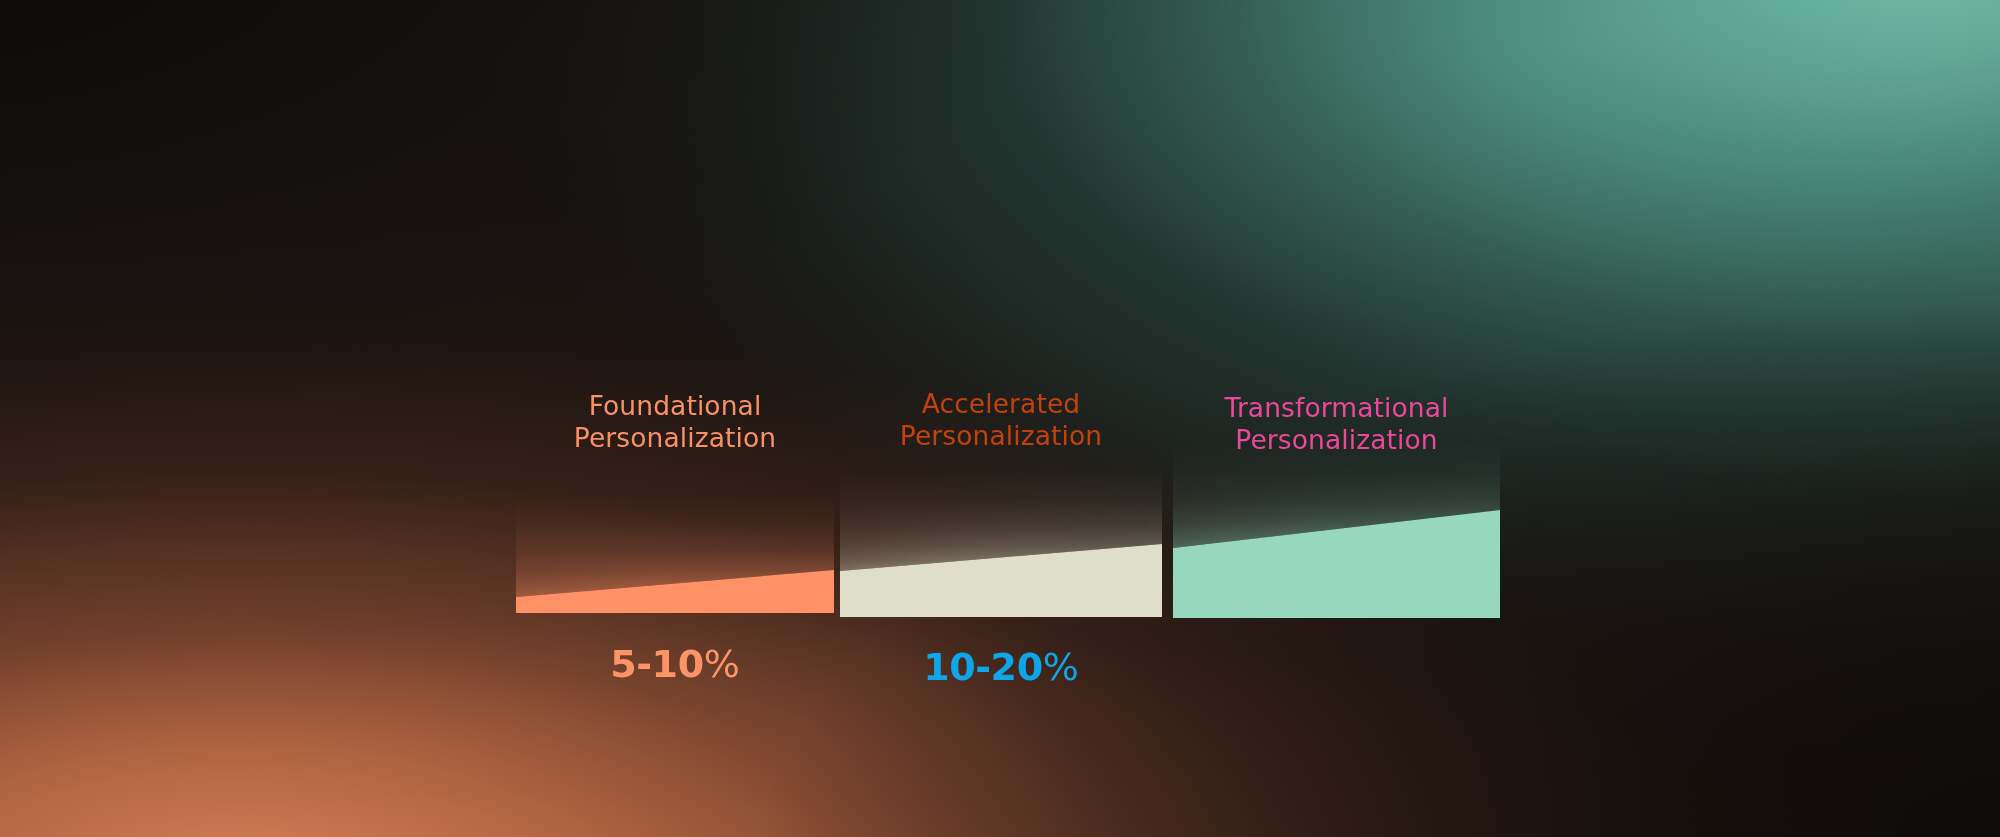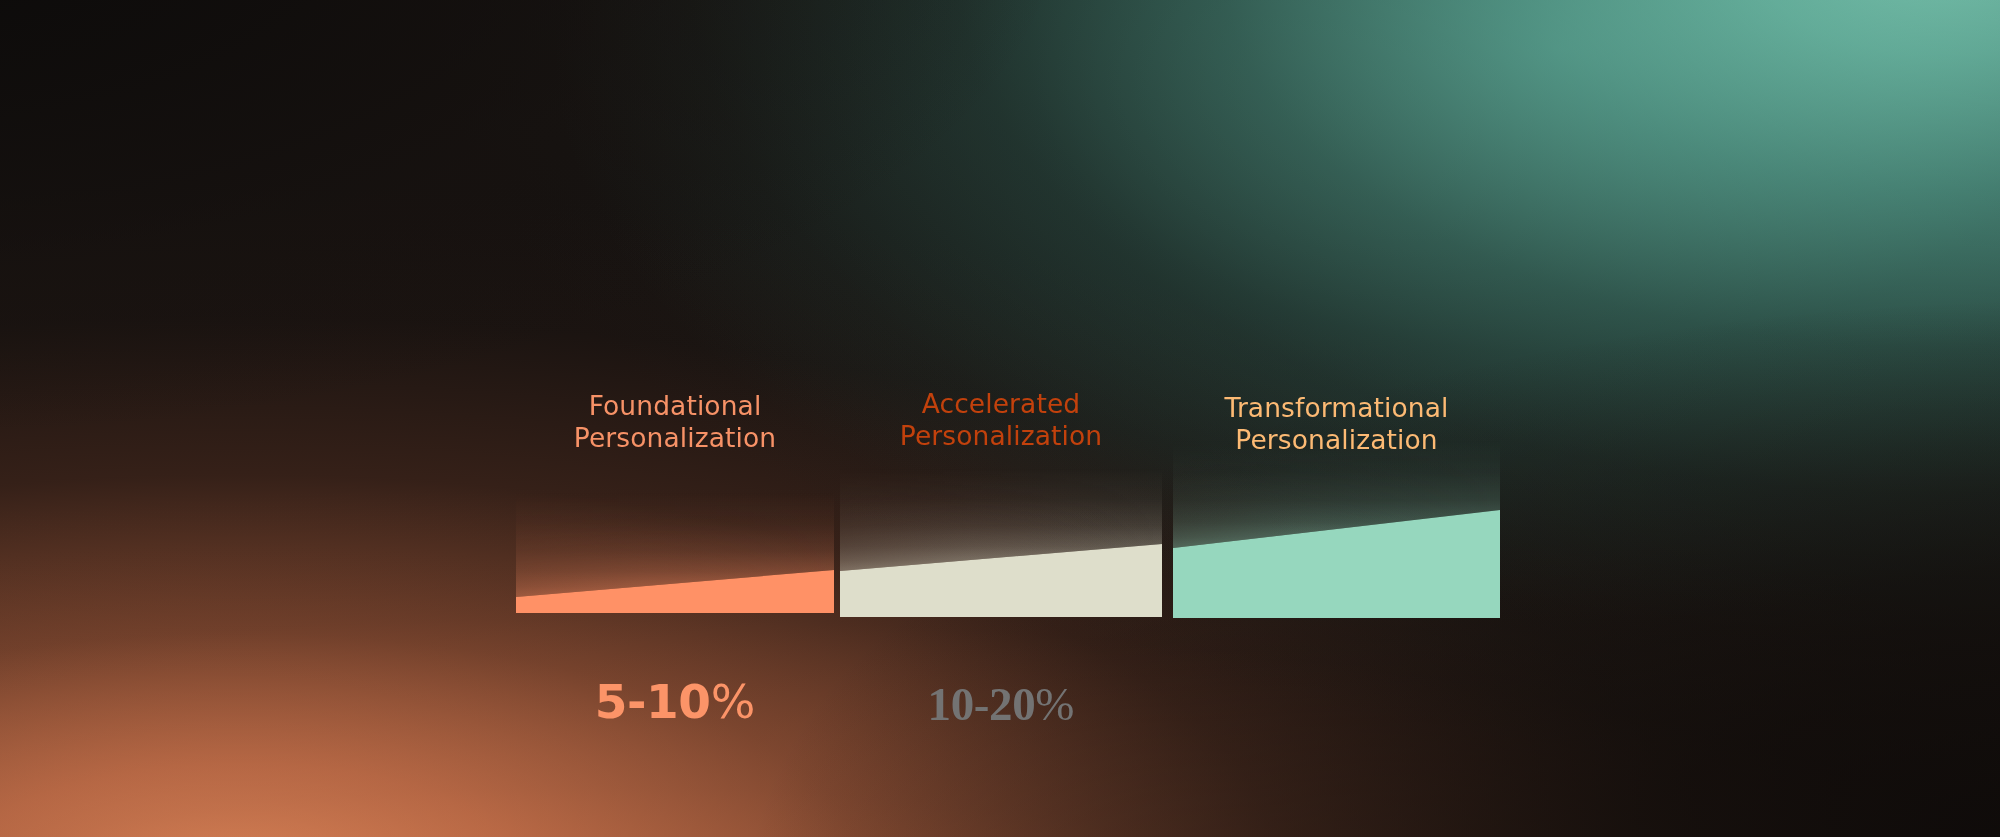--- a/index.html
+++ b/index.html
@@ -90,26 +90,25 @@
     font-weight: 400;
     line-height: 1.20;
     letter-spacing: 0.1px;
     white-space: pre-line;
   }
   .panel-value {
     position: absolute;
     left: 0;
     right: 0;
     text-align: center;
-    font-size: 47px;
+    font-size: 38px;
     font-weight: 700;
     letter-spacing: -0.4px;
     line-height: 1;
     white-space: nowrap;
-    margin-top: 33px;
   }
   .panel-value .pct {
     font-weight: 400;
     letter-spacing: 0;
   }
 </style>
 </head>
 <body>
 
 <div id="stage">
@@ -169,21 +168,21 @@
             </linearGradient>
             <mask id="hmask-accelerated">
               <rect x="0" y="0" width="322" height="837" fill="url(#hfade-accelerated)"></rect>
             </mask>
           </defs>
           <path d="M0,468 L322,468 L322,544 L0,571 Z" fill="url(#glow-accelerated)" mask="url(#hmask-accelerated)"></path>
           <path d="M0,571 L322,544 L322,617 L0,617 Z" fill="#DEDECB"></path>
         </svg>
         <div class="panel-label" style="top: 388px; color: #c2410c;">Accelerated
 Personalization</div>
-        <div class="panel-value" style="top: 648px; color: #737373; font-family: Liberation Serif, serif;"><span>10-20</span><span class="pct">%</span></div>
+        <div class="panel-value" style="top: 648px; color: #0ea5e9;"><span>10-20</span><span class="pct">%</span></div>
       </div>
       <div class="panel" style="left: 1173px; width: 327px;">
         <svg class="panel-svg" width="327" height="837" viewBox="0 0 327 837">
           <defs>
             <linearGradient id="glow-transformational" x1="0" y1="0" x2="0" y2="1">
               <stop offset="0%" stop-color="#96D7BE" stop-opacity="0"></stop>
               <stop offset="30%" stop-color="#96D7BE" stop-opacity="0.06"></stop>
               <stop offset="56.00000000000001%" stop-color="#96D7BE" stop-opacity="0.17"></stop>
               <stop offset="76%" stop-color="#96D7BE" stop-opacity="0.33"></stop>
               <stop offset="90%" stop-color="#96D7BE" stop-opacity="0.52"></stop>
@@ -194,18 +193,18 @@
               <stop offset="40%" stop-color="#ffffff" stop-opacity="0.8"></stop>
               <stop offset="100%" stop-color="#ffffff" stop-opacity="1"></stop>
             </linearGradient>
             <mask id="hmask-transformational">
               <rect x="0" y="0" width="327" height="837" fill="url(#hfade-transformational)"></rect>
             </mask>
           </defs>
           <path d="M0,440 L327,440 L327,510 L0,548 Z" fill="url(#glow-transformational)" mask="url(#hmask-transformational)"></path>
           <path d="M0,548 L327,510 L327,618 L0,618 Z" fill="#96D7BE"></path>
         </svg>
-        <div class="panel-label" style="top: 392px; color: #fdba74;">Transformational
+        <div class="panel-label" style="top: 392px; color: #ec4899;">Transformational
 Personalization</div>
       </div>
     </div>
 
 </div>
 
 </body></html>

